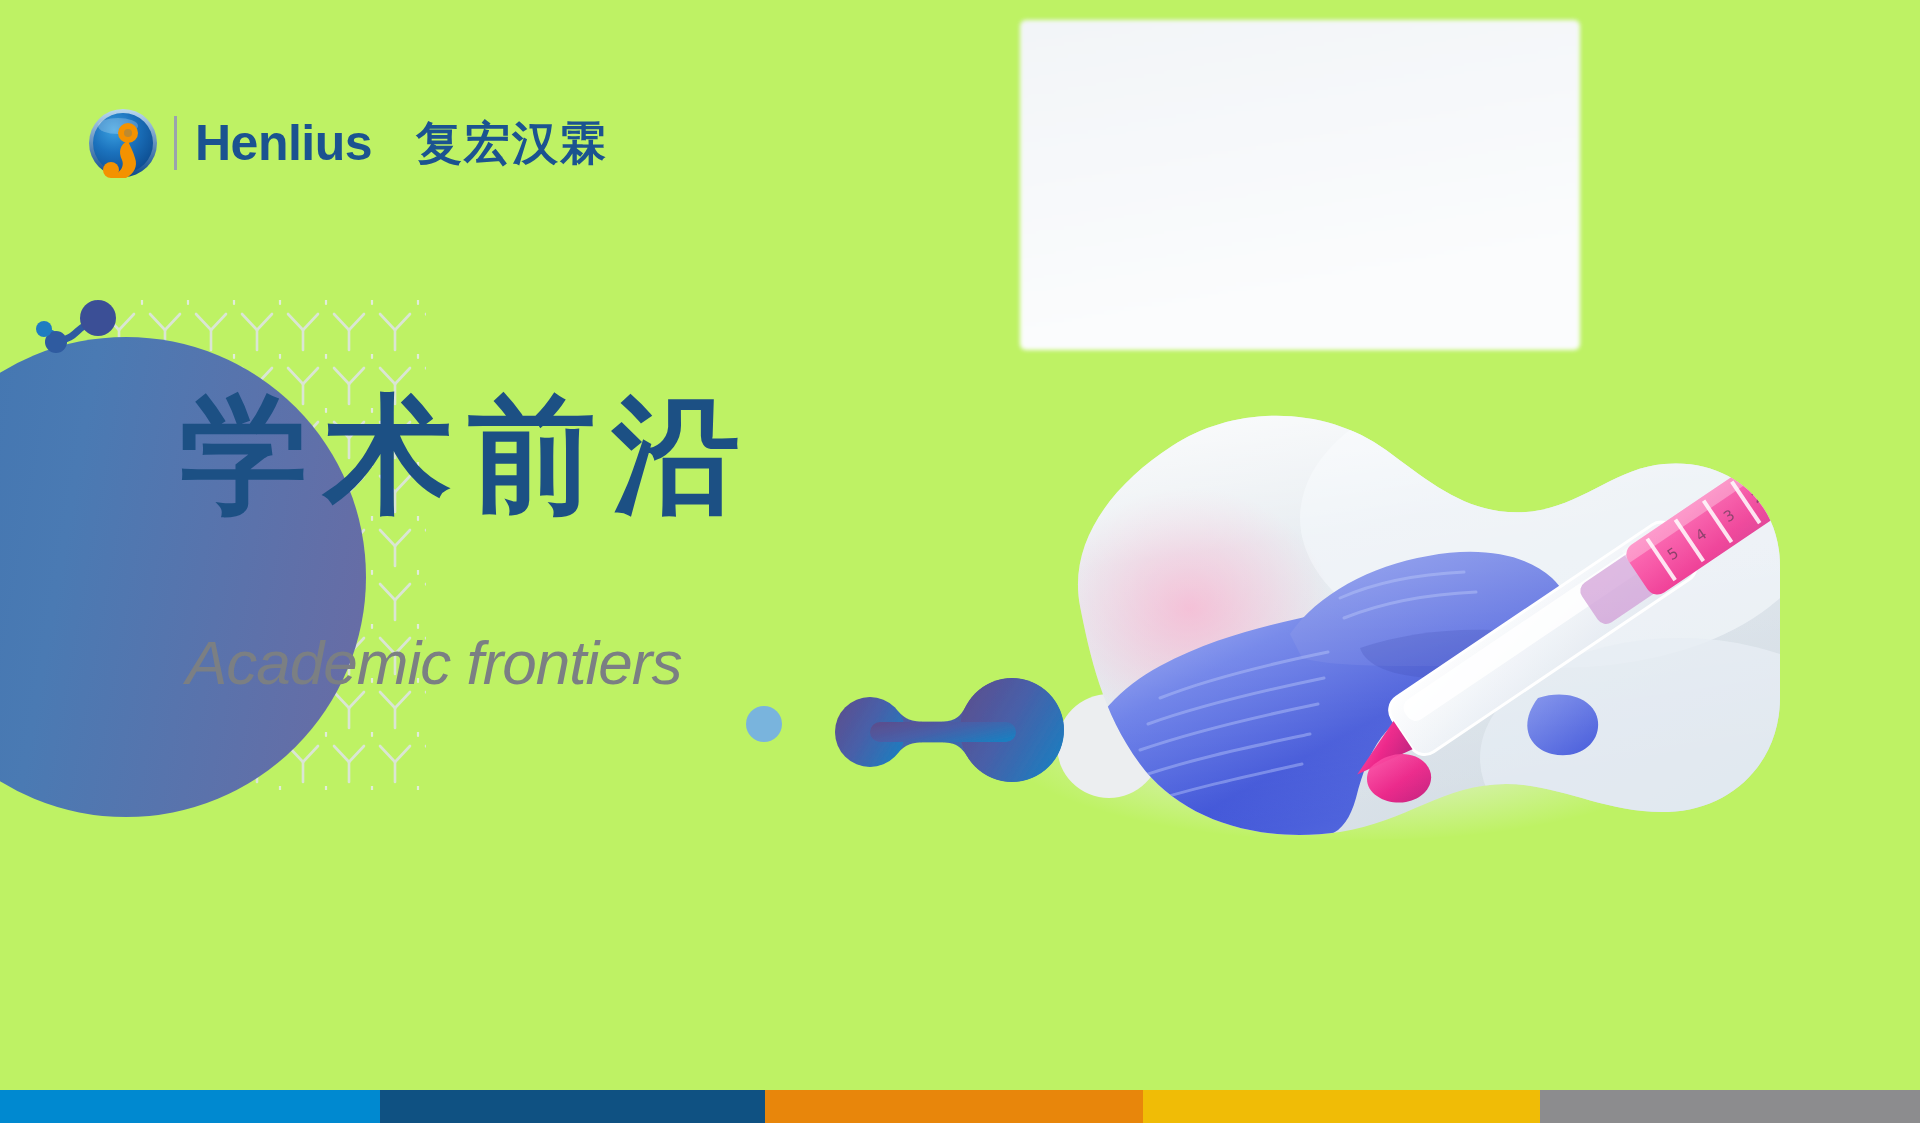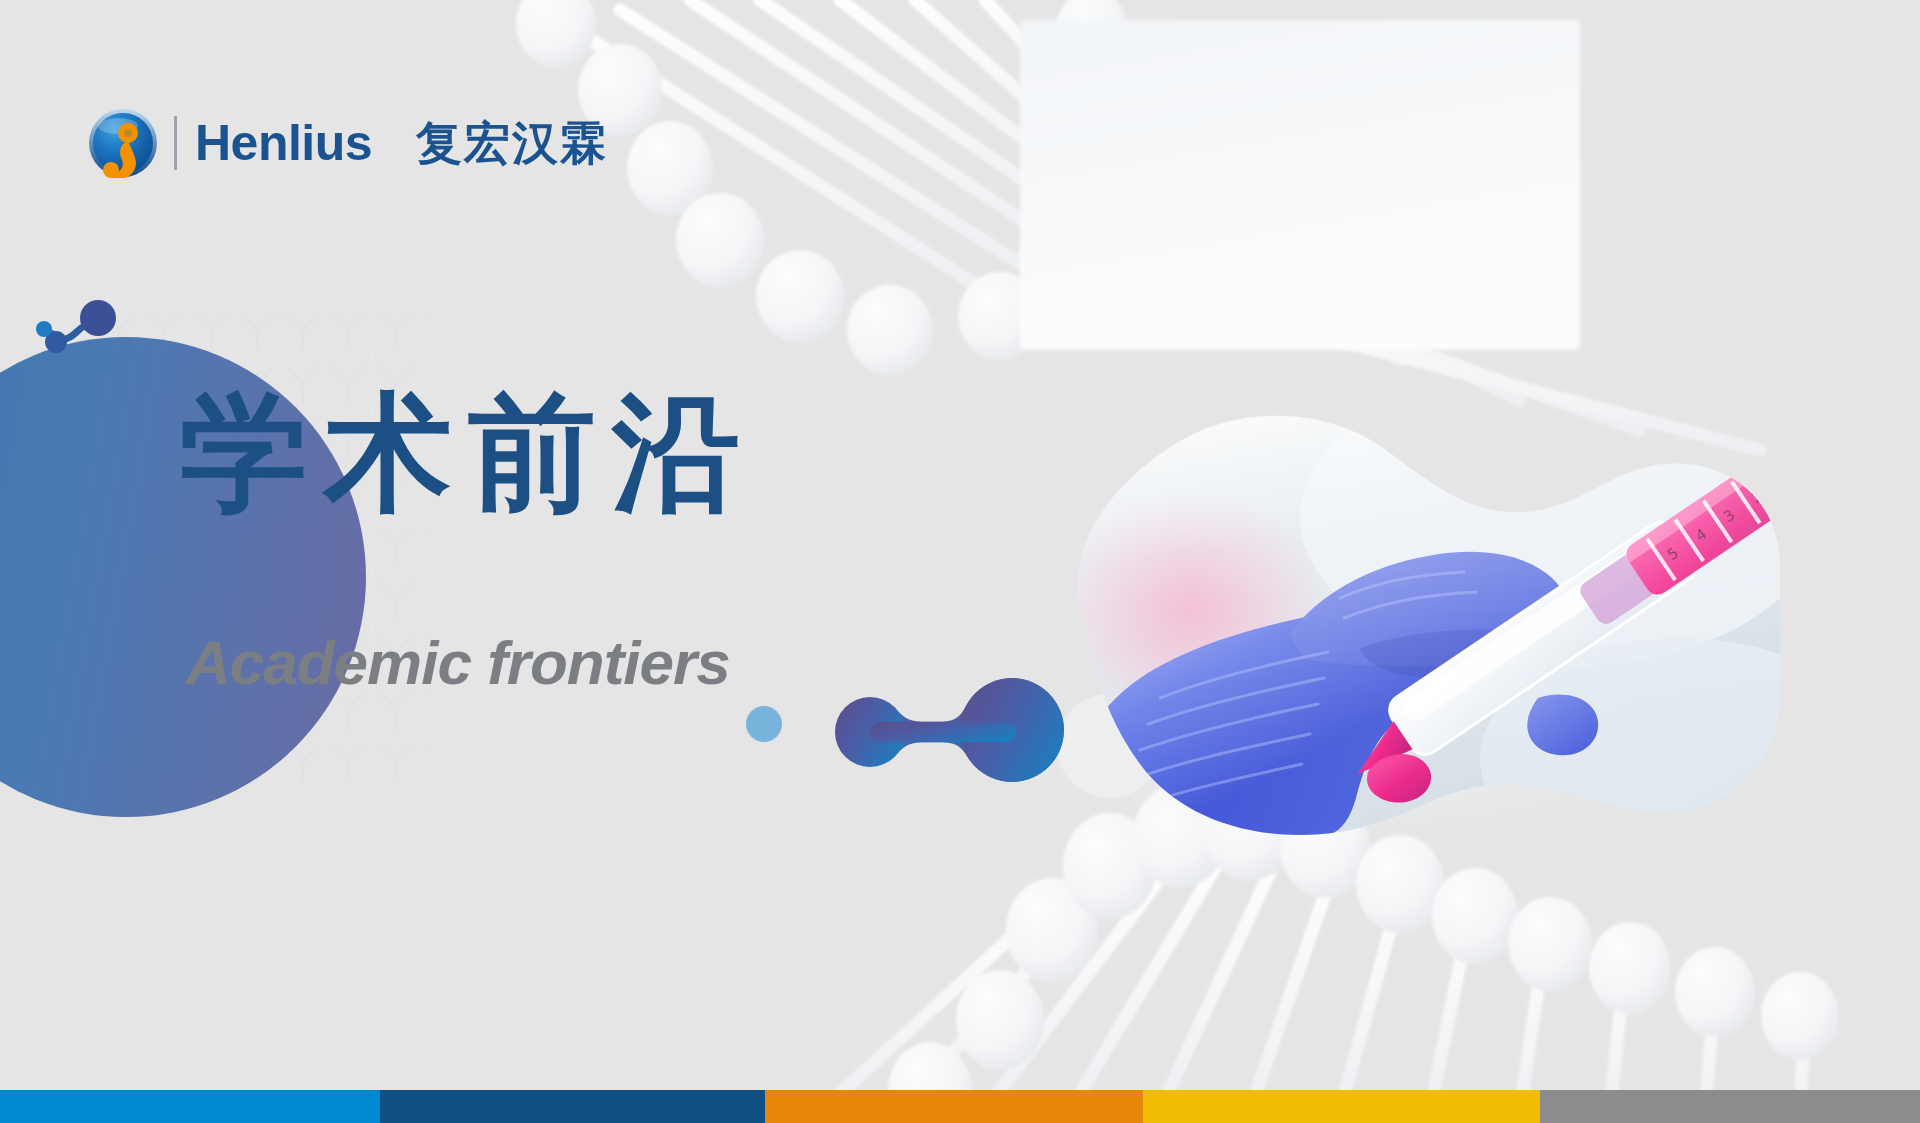--- a/index.html
+++ b/index.html
@@ -6,22 +6,23 @@
   * { margin:0; padding:0; box-sizing:border-box; }
   html, body {
     width:1920px; height:1123px;
     background:#ffffff;
     font-family:"Liberation Sans", sans-serif;
     overflow:hidden;
   }
   #slide {
     position:relative;
     width:1920px; height:1123px;
-    background:#e5e5e5;
+    background:#bef264;
     overflow:hidden;
+    text-align:right;
   }
 
   
   .dna-layer {
     position:absolute; inset:0;
     pointer-events:none;
   }
   .dna-svg { position:absolute; width:100%; height:100%; }
 
   
@@ -106,25 +107,25 @@
     letter-spacing:2px; line-height:1; white-space:nowrap;
     font-family:"DejaVu Sans","Liberation Sans",sans-serif;
   }
 
   
   .title-cn {
     position:absolute; left:180px; top:383px;
     font-size:128px; font-weight:bold; color:#1c5084;
     letter-spacing:16px; line-height:1.12;
     white-space:nowrap;
-    font-family:Liberation Serif, serif;
+    font-family:Liberation Sans, sans-serif;
   }
   .title-en {
     position:absolute; left:186px; top:632px;
-    font-size:62px; font-weight:bold; font-style:italic;
+    font-size:62px; font-weight:normal; font-style:italic;
     color:#7b7f83; letter-spacing:-1px; line-height:1;
     white-space:nowrap;
   }
 
   
   .footer-bar {
     position:absolute; left:0; bottom:0;
     width:1920px; height:33px;
     display:flex;
   }

